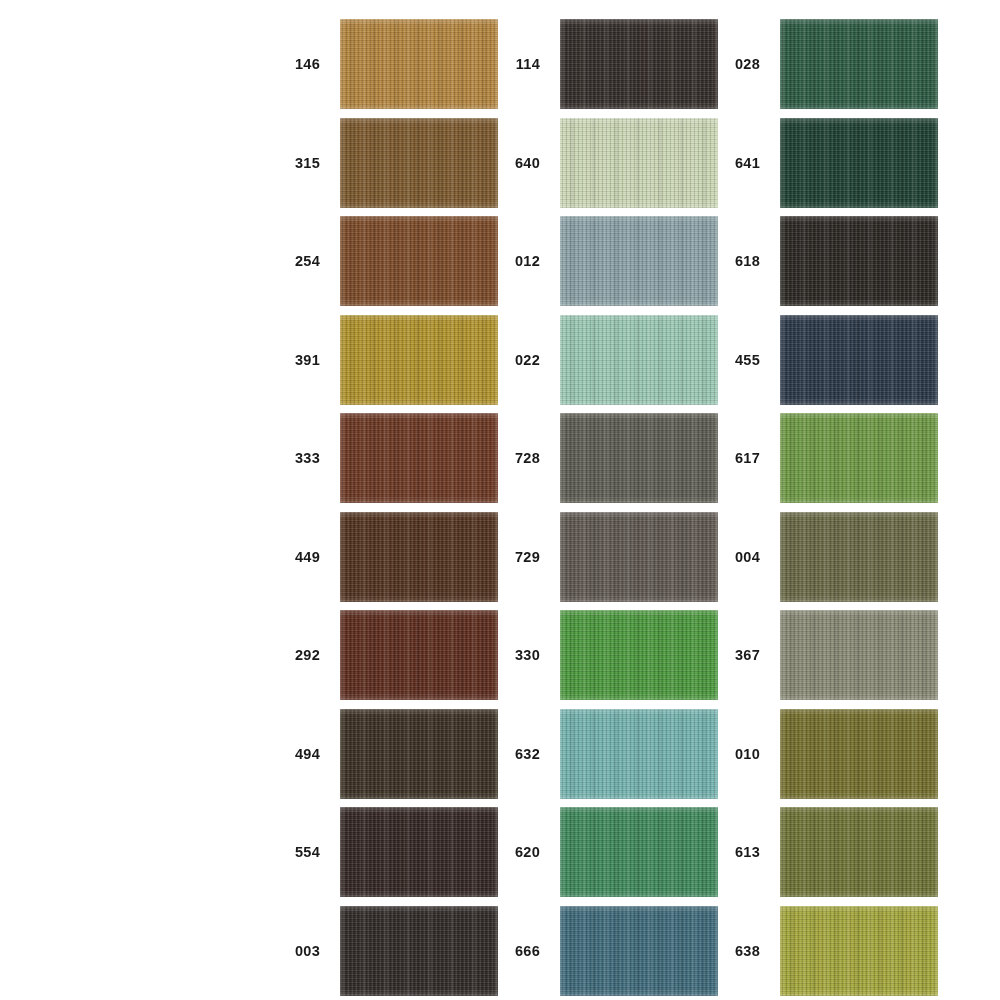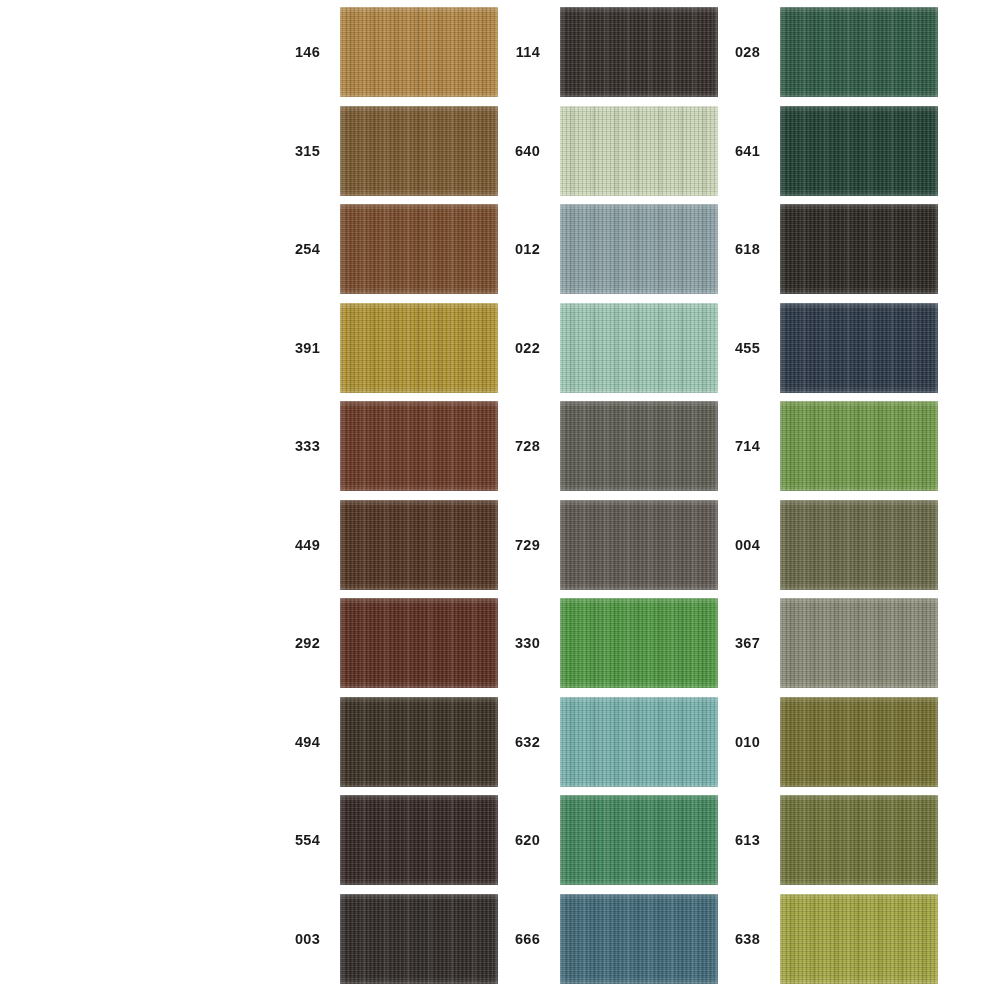--- a/index.html
+++ b/index.html
@@ -18,21 +18,21 @@
 
   #swatch-chart {
     position: relative;
     width: 1000px;
     height: 1000px;
     background: #ffffff;
   }
 
   .swatch-column {
     position: absolute;
-    top: 0;
+    top: 12px;
     width: 300px;
     height: 844px;
   }
 
   .swatch-row {
     position: absolute;
     left: 0;
     width: 300px;
     height: 90px;
   }
@@ -301,21 +301,21 @@
         </div>
       </div>
       <div class="swatch-row" style="top: 302.5px;">
         <div class="swatch-label">455</div>
         <div class="swatch-tile" style="background-color: rgb(43, 56, 73);">
           <div class="weave"></div>
           <div class="selvedge"></div>
         </div>
       </div>
       <div class="swatch-row" style="top: 401px;">
-        <div class="swatch-label">714</div>
+        <div class="swatch-label">617</div>
         <div class="swatch-tile" style="background-color: rgb(111, 155, 69);">
           <div class="weave"></div>
           <div class="selvedge"></div>
         </div>
       </div>
       <div class="swatch-row" style="top: 499.5px;">
         <div class="swatch-label">004</div>
         <div class="swatch-tile" style="background-color: rgb(106, 106, 71);">
           <div class="weave"></div>
           <div class="selvedge"></div>

